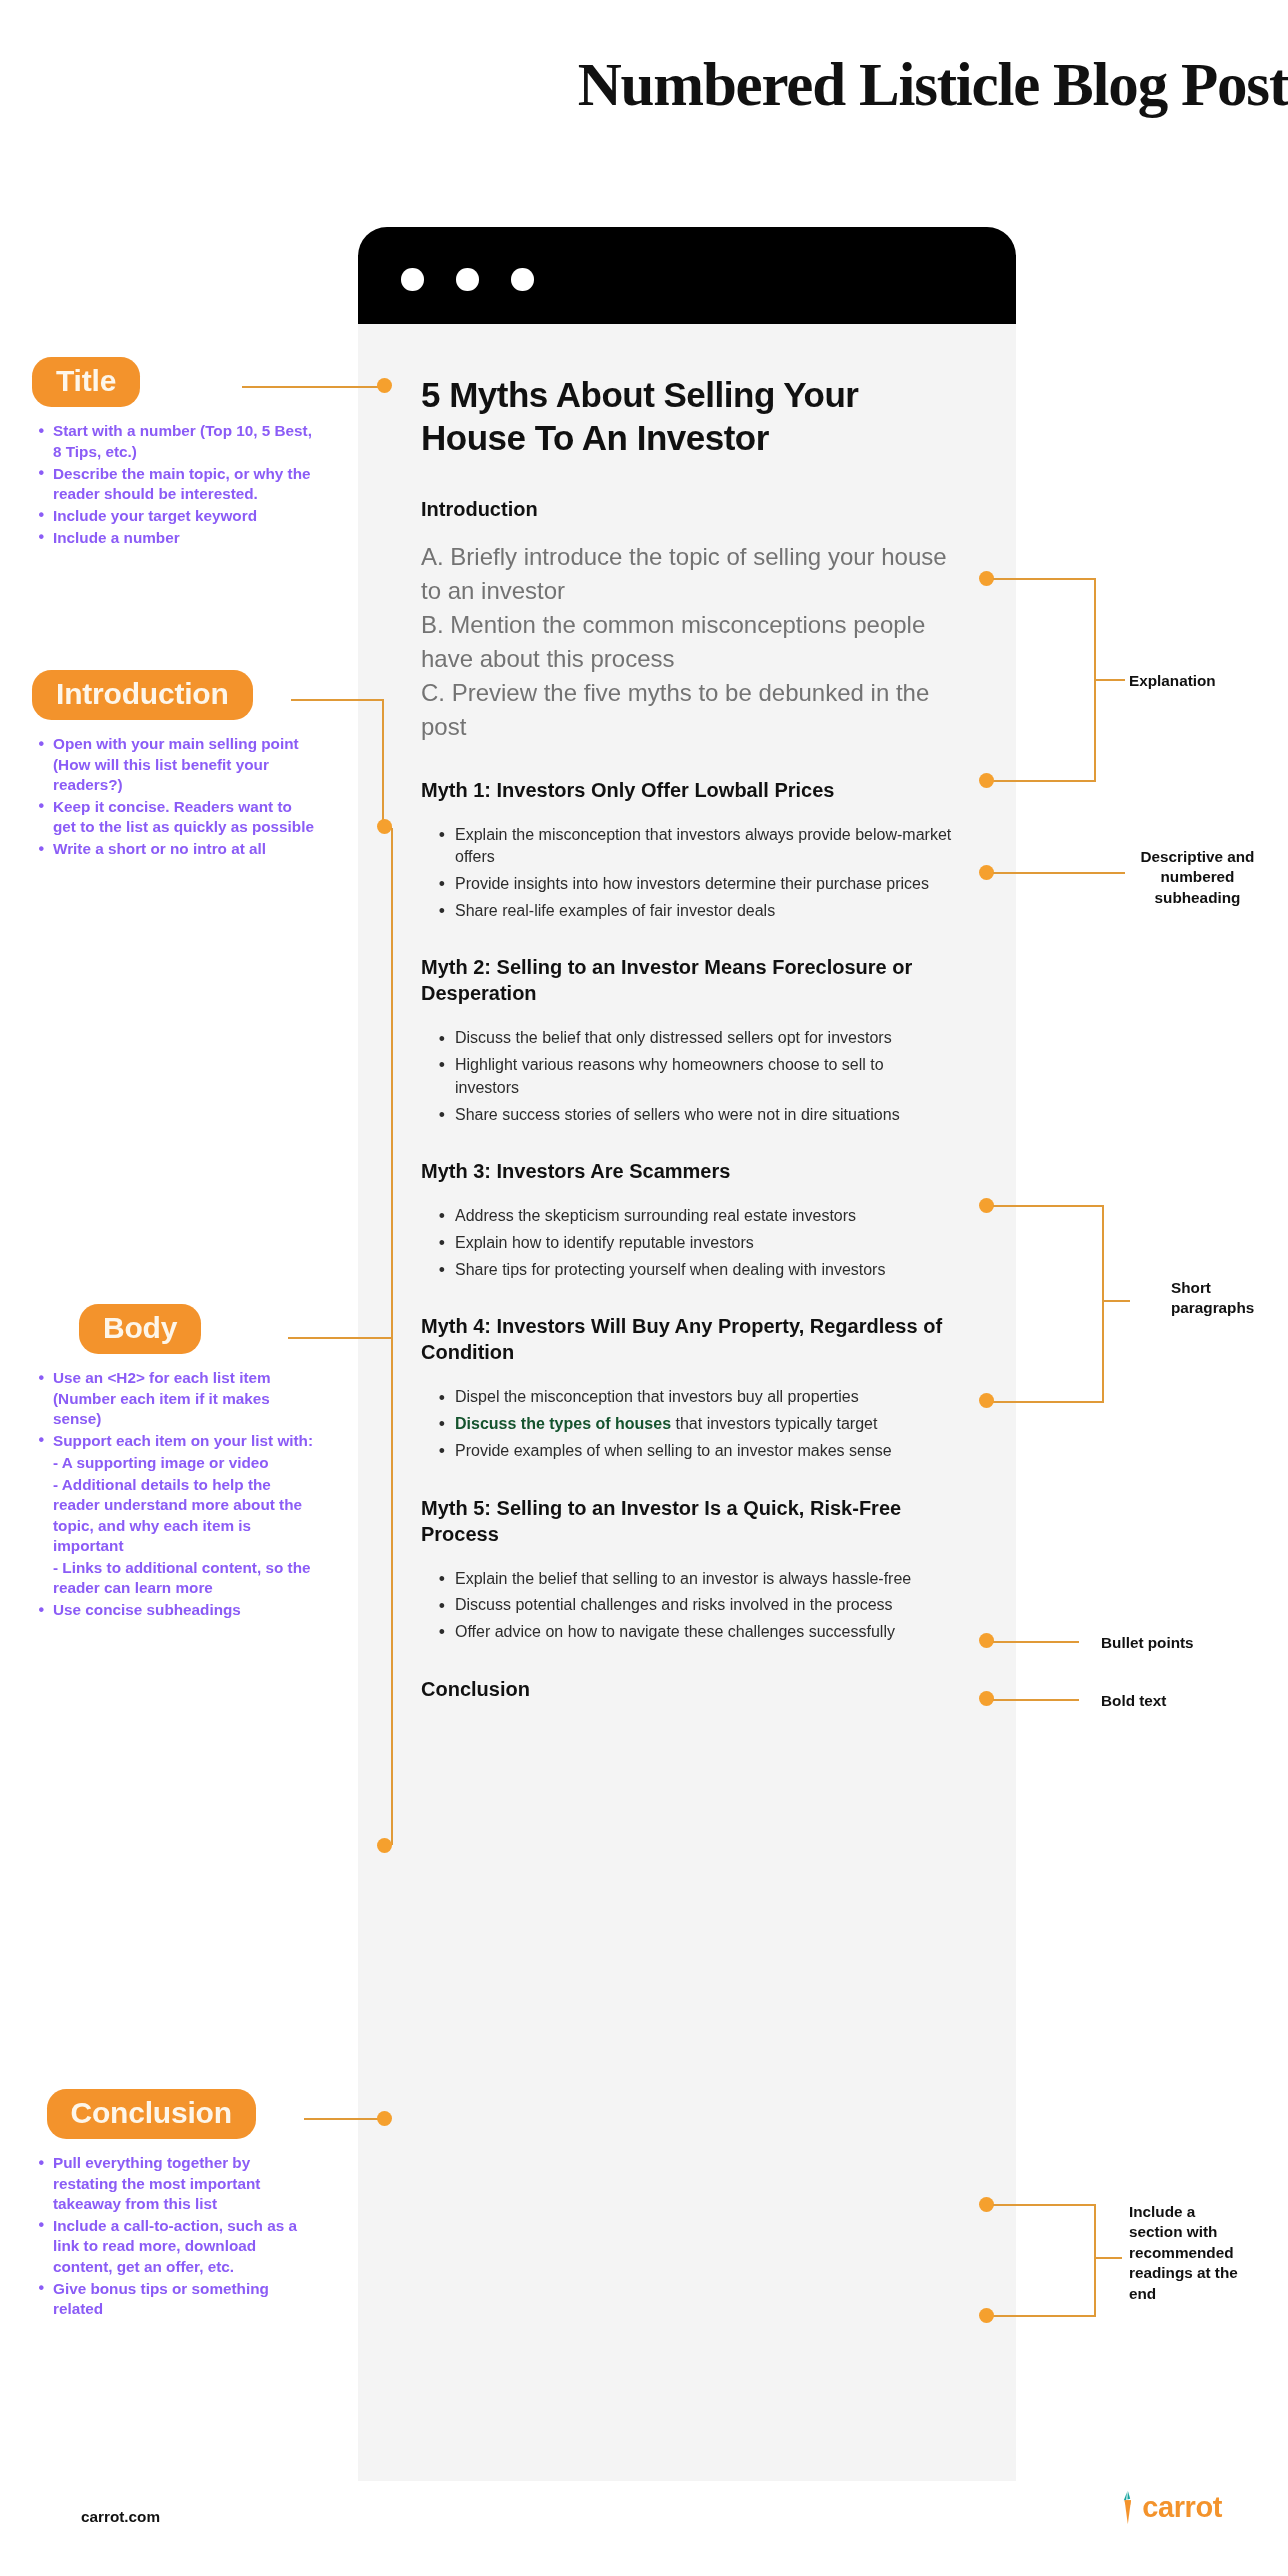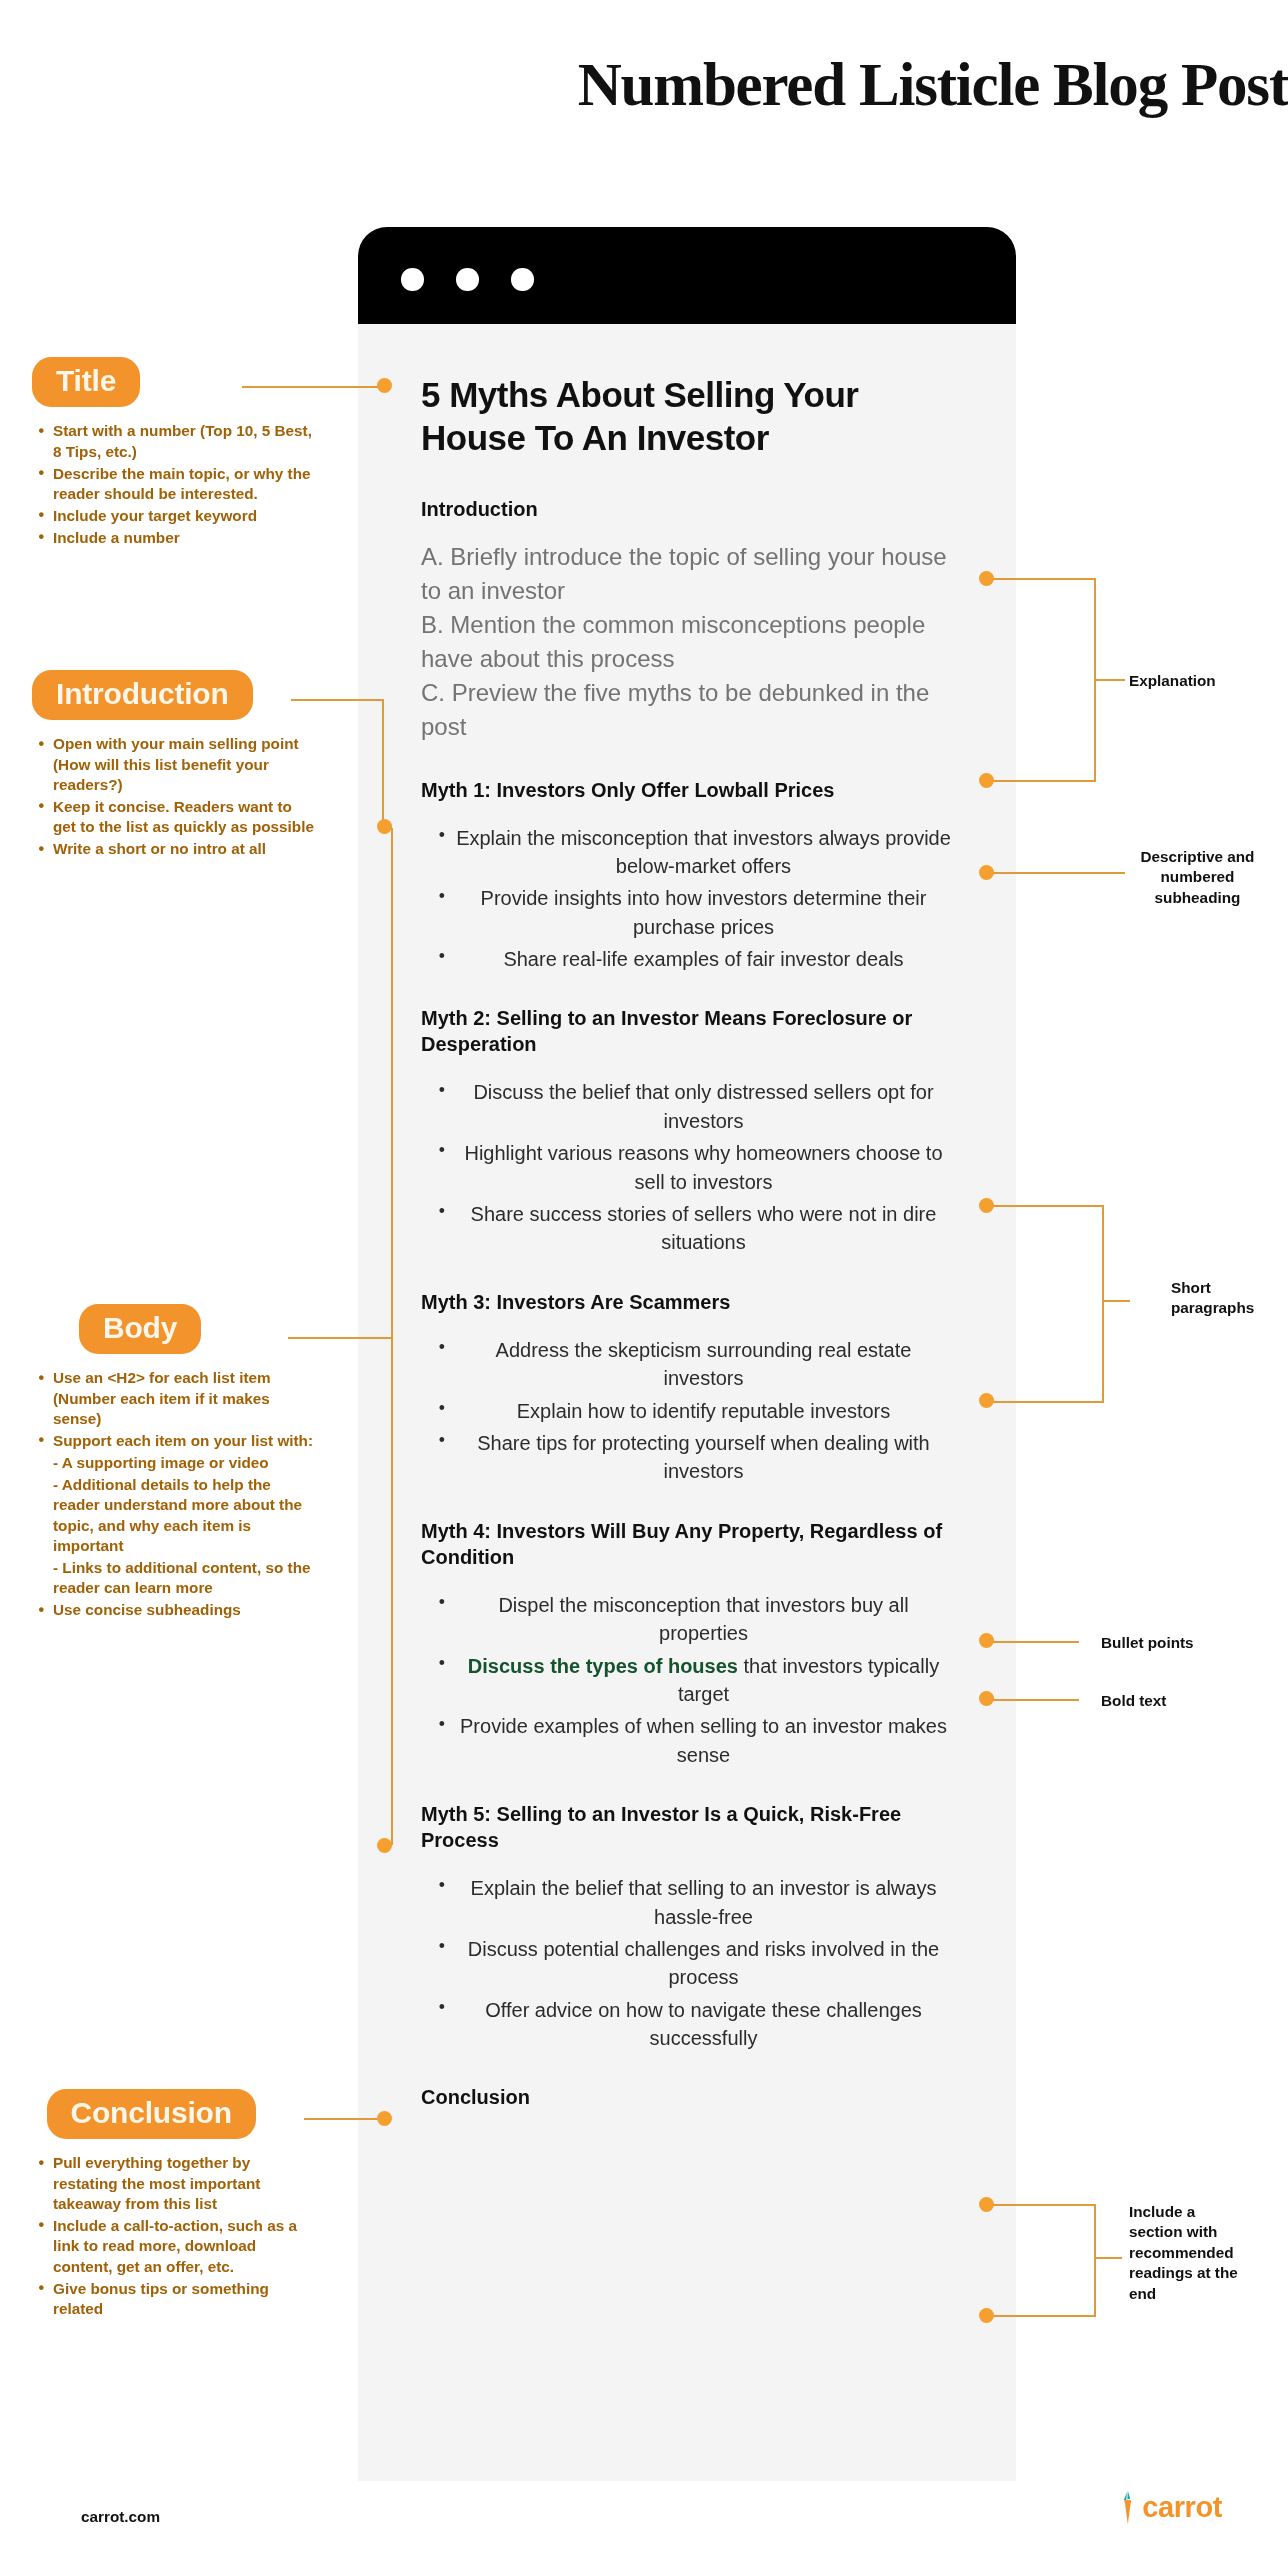--- a/index.html
+++ b/index.html
@@ -76,26 +76,25 @@
     color: #737373;
     margin-bottom: 32px;
   }
   .article-ul {
     list-style: none;
     margin: 0 0 32px 0;
     padding-left: 0;
   }
   .article-ul li {
     position: relative;
-    font-size: 20px;
+    font-size: 16px;
     line-height: 1.42;
     color: #2c2c2c;
     padding-left: 34px;
     margin-bottom: 4px;
-    text-align: center;
   }
   .article-ul li::before {
     content: "•";
     position: absolute;
     left: 17.7px; top: -0.8px;
     font-size: 17.7px;
     color: #2c2c2c;
   }
   .article-ul li b { font-weight: bold; color: #14532d; }
 
@@ -115,21 +114,21 @@
   .side-list {
     list-style: none;
     margin: 14.5px 0 0 0;
     padding: 0;
   }
   .side-list li {
     position: relative;
     font-size: 15.3px;
     font-weight: bold;
     line-height: 1.33;
-    color: #a16207;
+    color: #8b5cf6;
     padding-left: 21px;
     margin-bottom: 1.6px;
   }
   .side-list li::before {
     content: "•";
     position: absolute;
     left: 6.4px; top: -1.6px;
     font-size: 16px;
   }
   .side-list li.nodot { padding-left: 21px; }

